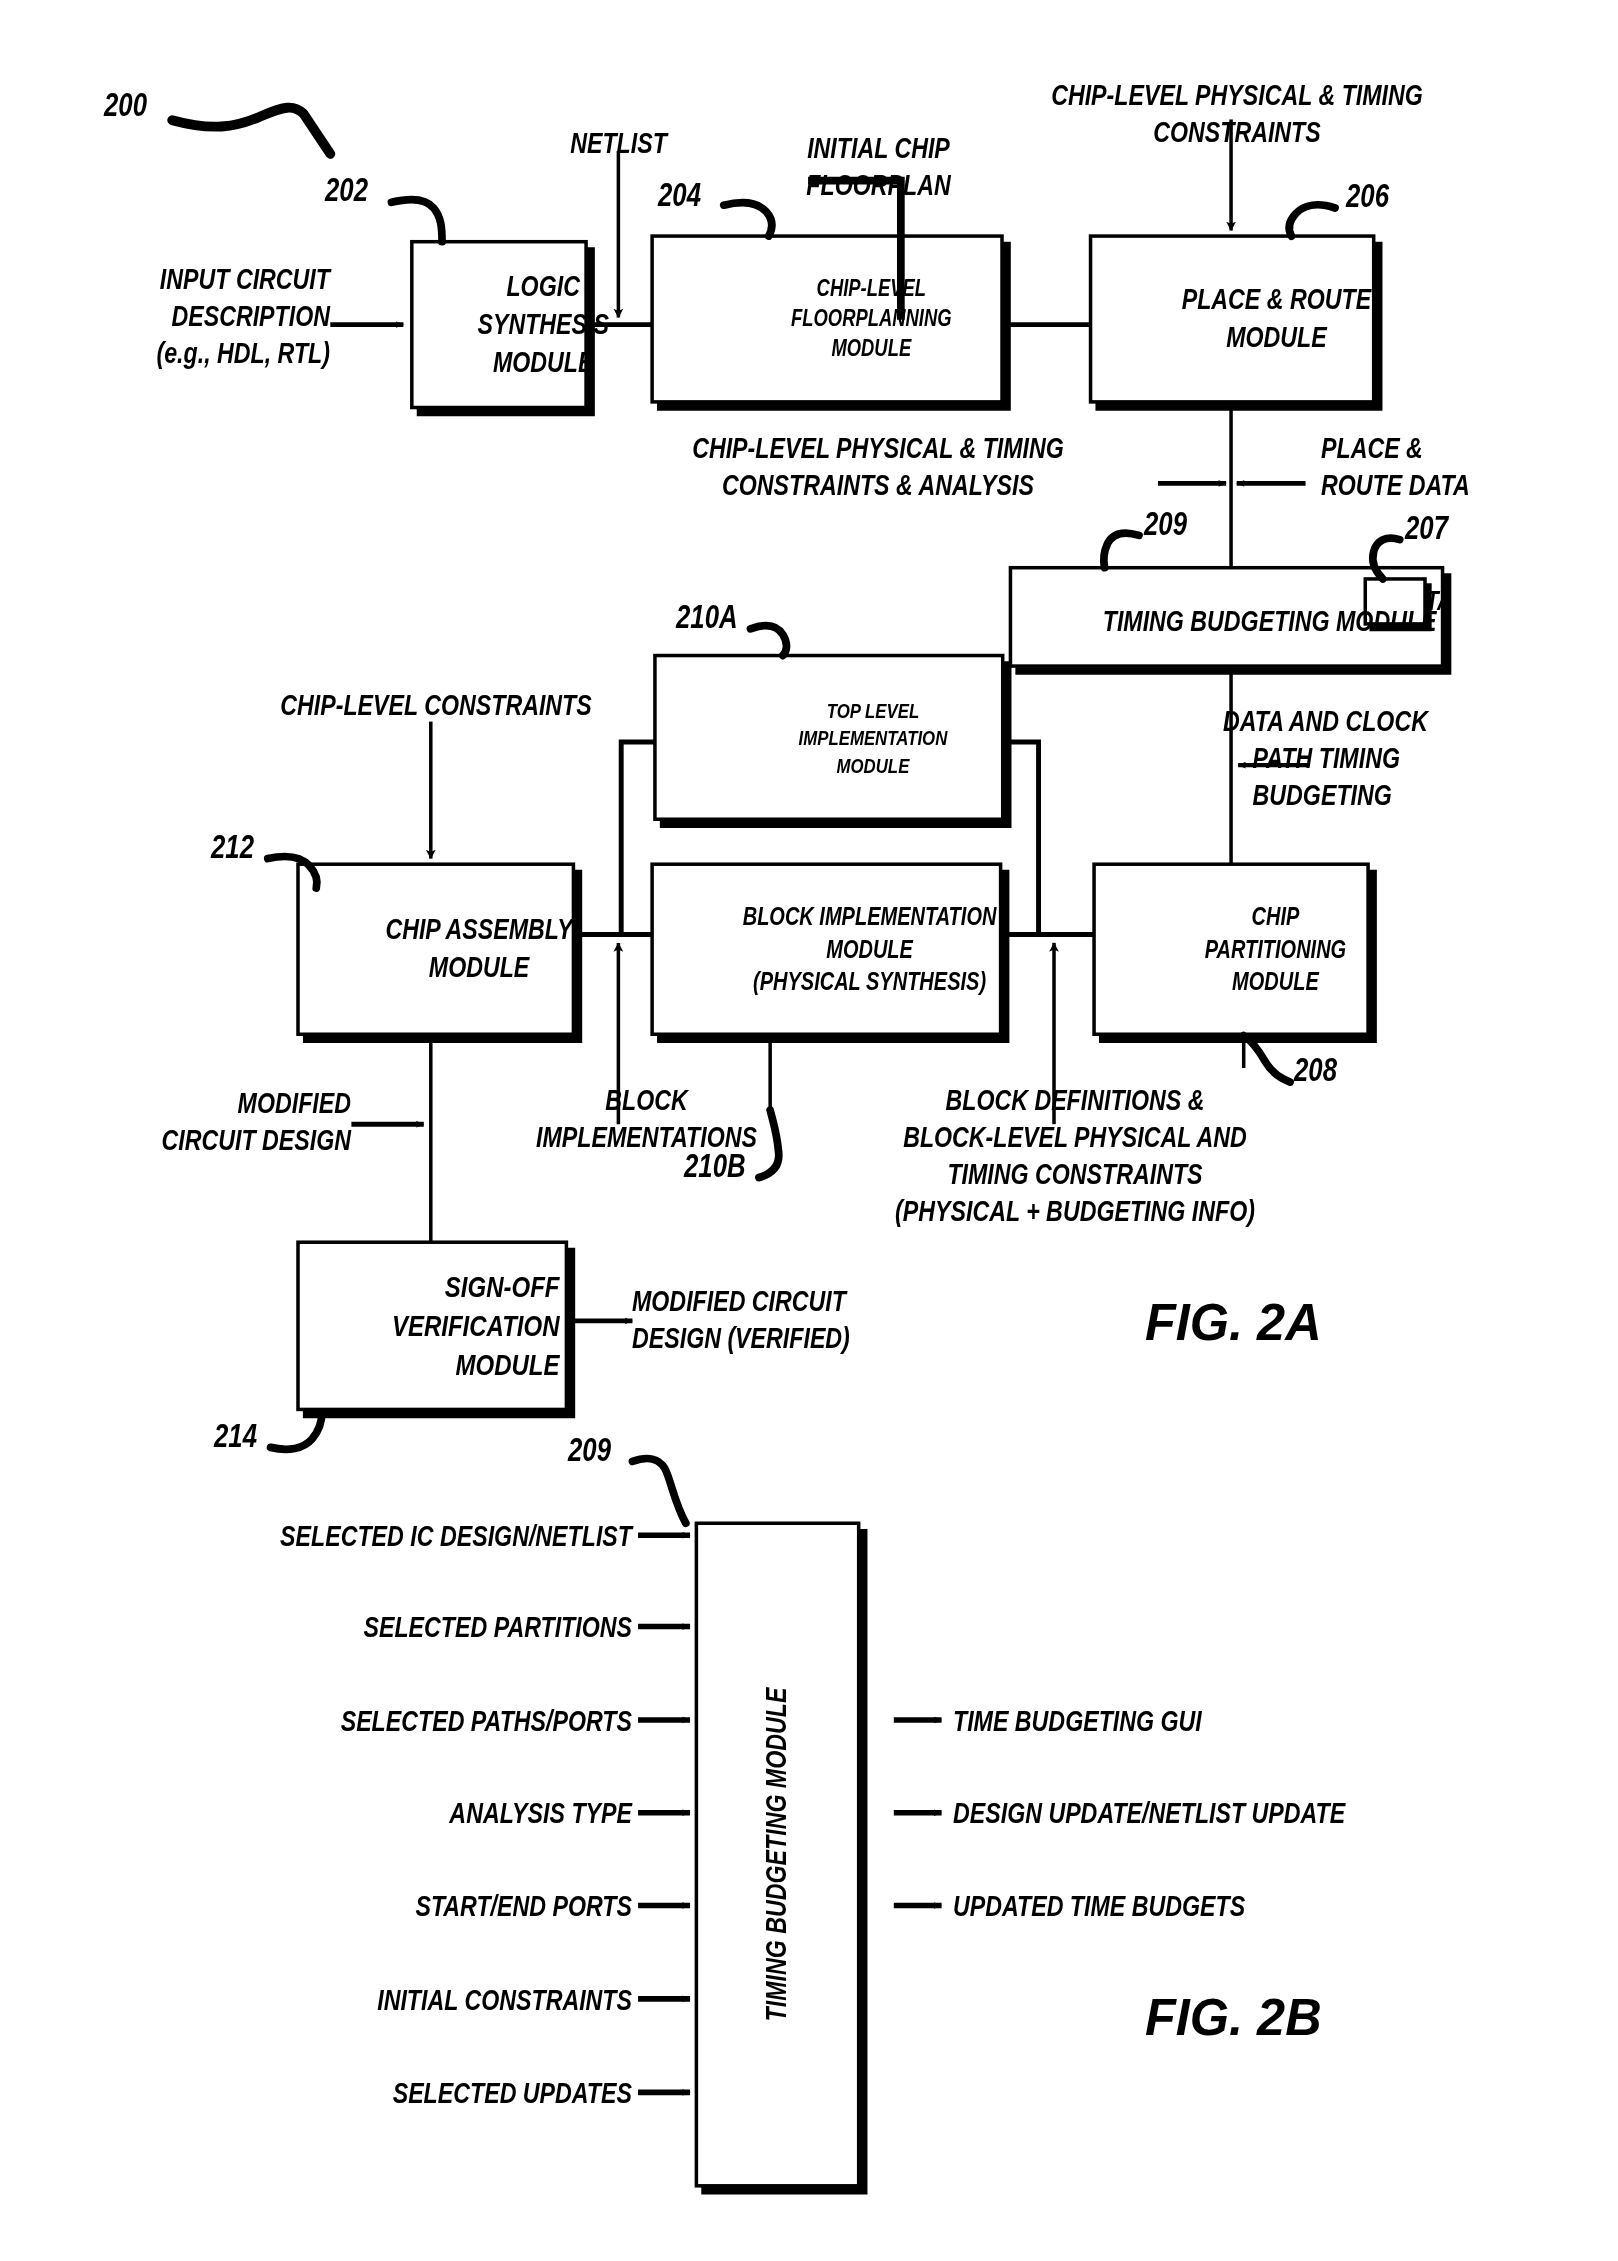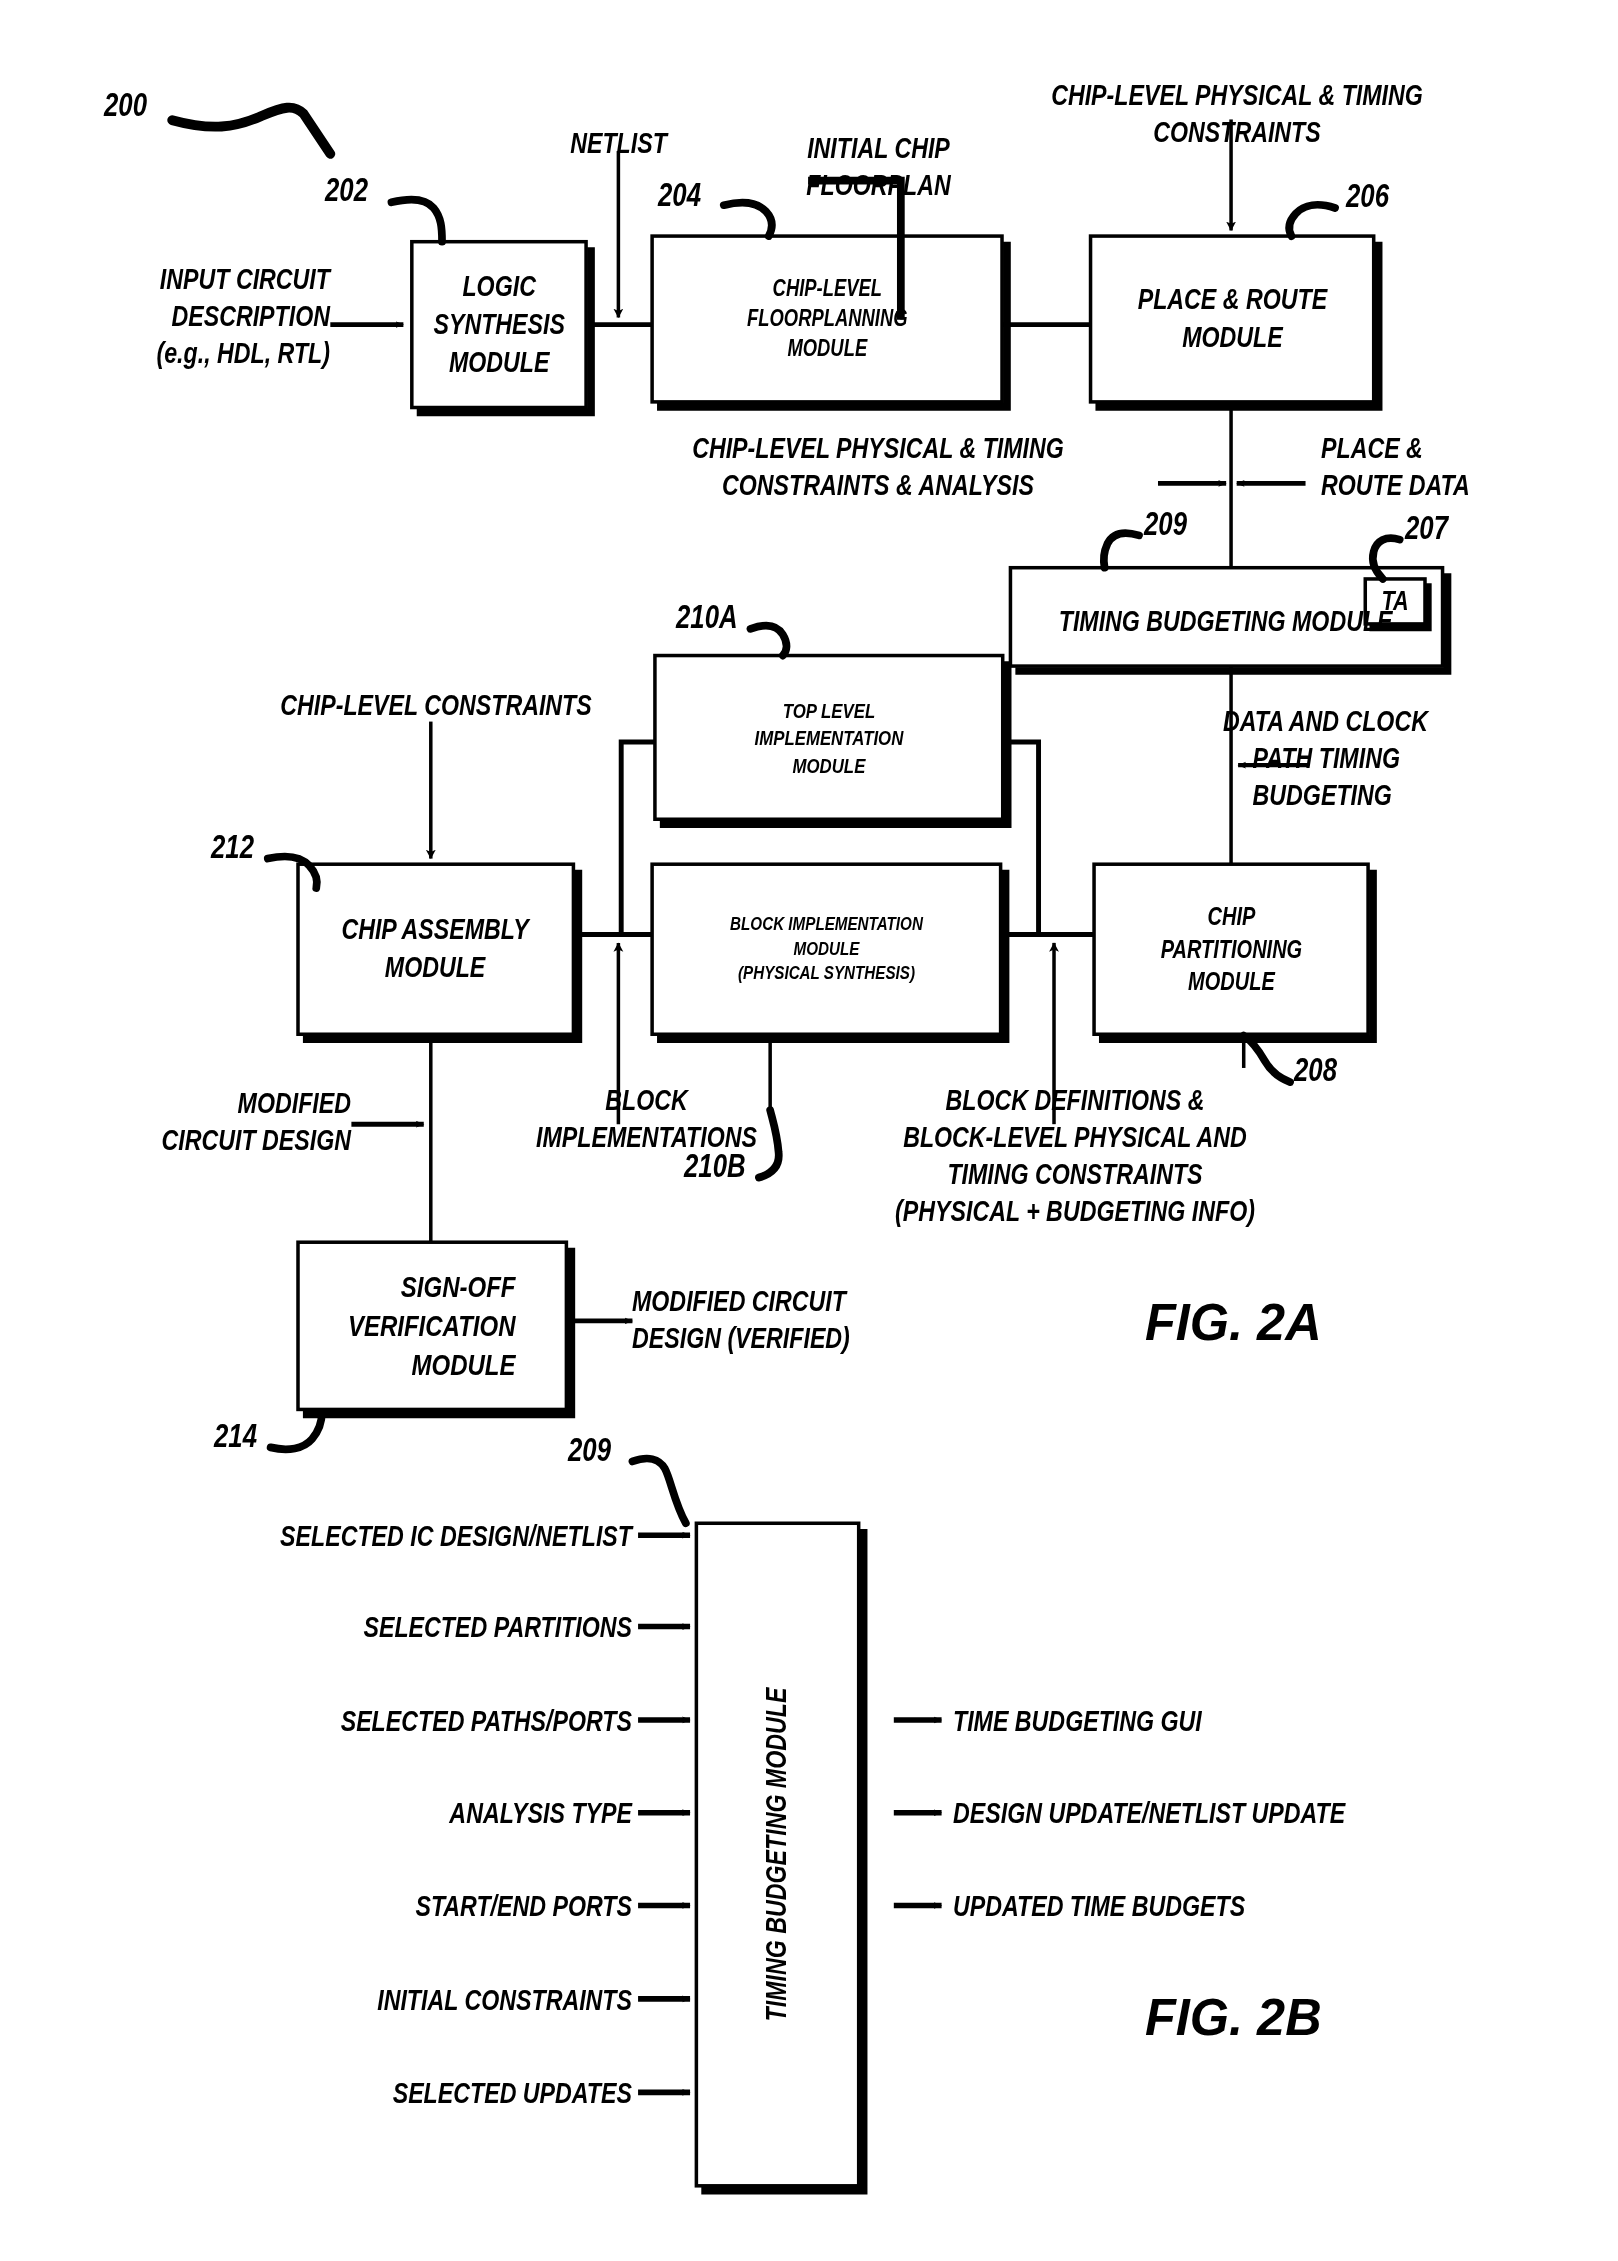--- a/index.html
+++ b/index.html
@@ -16,21 +16,21 @@
   .lbl.l{text-align:left;transform-origin:left center;}
   .num{position:absolute;font-style:italic;font-weight:bold;
        font-family:"Liberation Sans","DejaVu Sans",sans-serif;
        transform:scaleX(0.78);transform-origin:left center;white-space:nowrap;}
   .fig{position:absolute;font-style:italic;font-weight:bold;
        font-family:"Liberation Sans","DejaVu Sans",sans-serif;
        transform:scaleX(0.97);transform-origin:left center;white-space:nowrap;}
   .boxtxt{position:absolute;display:flex;align-items:center;justify-content:center;
           text-align:center;font-style:italic;font-weight:bold;
           font-family:"Liberation Sans","DejaVu Sans",sans-serif;
-          line-height:1.30;pointer-events:none;}
+          line-height:1.30;pointer-events:none;padding-left:44px;}
   .boxtxt span{display:block;transform:scaleX(0.80);}
   .vert{position:absolute;display:flex;align-items:center;justify-content:center;
         font-style:italic;font-weight:bold;
         font-family:"Liberation Sans","DejaVu Sans",sans-serif;}
   .vert span{display:block;transform:rotate(-90deg) scaleX(0.80);white-space:nowrap;}
 </style>
 </head>
 <body>
 
 <div id="stage">
@@ -204,21 +204,21 @@
   </div>
 
   <div class="boxtxt" style="left:655px;top:656px;width:348px;height:164px;font-size:21px;">
     <div>
       <span>TOP LEVEL</span>
       <span>IMPLEMENTATION</span>
       <span>MODULE</span>
     </div>
   </div>
 
-  <div class="boxtxt" style="left:646px;top:864px;width:360px;height:170px;font-size:19px;">
+  <div class="boxtxt" style="left:646px;top:864px;width:360px;height:170px;font-size:25px;">
     <div>
       <span>BLOCK IMPLEMENTATION</span>
       <span>MODULE</span>
       <span>(PHYSICAL SYNTHESIS)</span>
     </div>
   </div>
 
   <div class="boxtxt" style="left:1094px;top:864px;width:274px;height:170px;font-size:25px;">
     <div>
       <span>CHIP</span>

